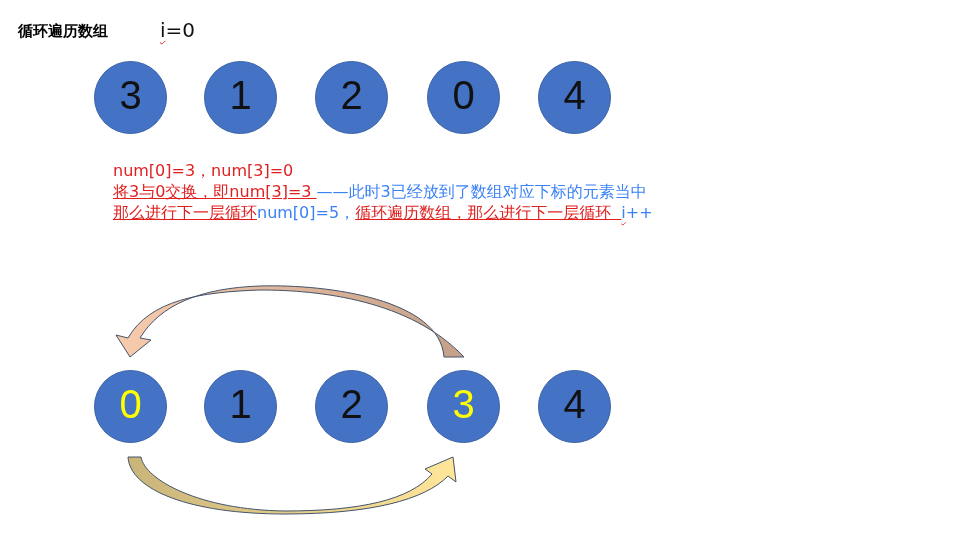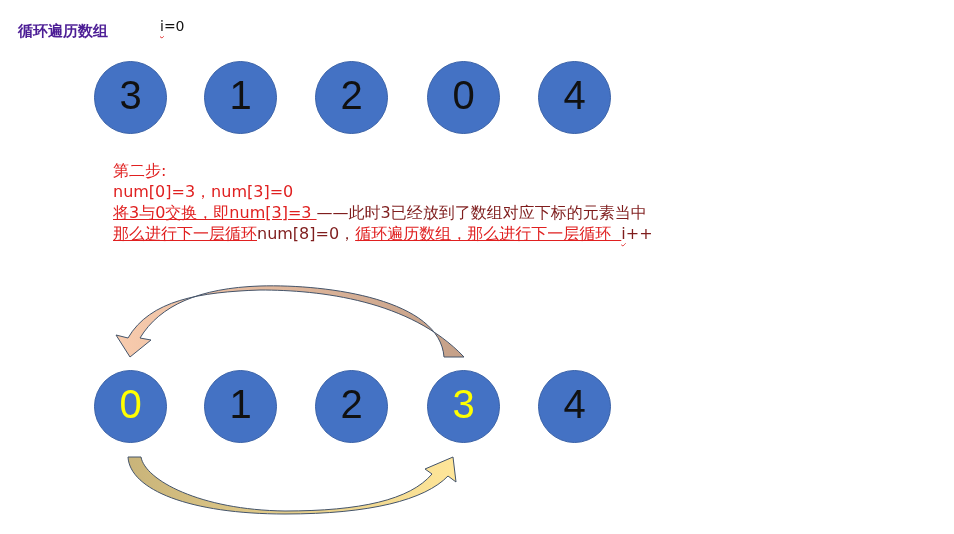--- a/index.html
+++ b/index.html
@@ -1,29 +1,29 @@
 <!DOCTYPE html>
 <html><head>
 <meta charset="utf-8">
 <style>
   html, body { margin: 0; padding: 0; background: #ffffff; }
   body { width: 954px; height: 534px; position: relative; overflow: hidden;
          font-family: "DejaVu Sans", "Liberation Sans", sans-serif; }
-  .title { position: absolute; left: 18px; top: 22px; font-size: 15px; font-weight: bold; color: #4c1d95; font-family: Liberation Serif, serif; }
-  .index-label { position: absolute; left: 160px; top: 18px; font-size: 14px; color: #111; }
+  .title { position: absolute; left: 18px; top: 22px; font-size: 15px; font-weight: bold; color: #000000; font-family: Liberation Serif, serif; }
+  .index-label { position: absolute; left: 160px; top: 18px; font-size: 20px; color: #111; }
   .index-label .squig { text-decoration: underline wavy #e03030; text-decoration-thickness: 1px; text-underline-offset: 3px; }
   .circle { position: absolute; width: 73px; height: 73px; border-radius: 50%;
             background: #4472c4; border: 1px solid #3a62a8; box-sizing: border-box;
             display: flex; align-items: center; justify-content: center;
             font-family: "Liberation Sans", sans-serif; font-size: 40px; color: #111; }
   .circle span { position: relative; top: -2px; }
   .circle.hl { color: #ffff00; }
   .notes { position: absolute; left: 113px; top: 160px; font-size: 16px; line-height: 21px; color: #e02020; }
   .notes .line { white-space: nowrap; }
-  .blue { color: #7f1d1d; margin-top: 8px; }
+  .blue { color: #3b82f6; margin-top: 8px; }
   .red { color: #e02020; text-decoration: underline; }
   .squig2 { text-decoration: underline wavy #e03030; text-decoration-thickness: 1px; text-underline-offset: 3px; }
   svg.arrows { position: absolute; left: 0; top: 0; }
 </style>
 </head>
 <body>
 
 <div class="title">循环遍历数组</div>
 <div class="index-label"><span class="squig">i</span><span>=0</span></div>
 
@@ -37,24 +37,23 @@
     <span>2</span>
   </div>
 <div class="circle" style="left:427px;top:61px">
     <span>0</span>
   </div>
 <div class="circle" style="left:538px;top:61px">
     <span>4</span>
   </div>
 
 <div class="notes">
-  <div class="line">第二步:</div>
   <div class="line">num[0]=3，num[3]=0</div>
   <div class="line"><span class="red">将3与0交换，即num[3]=3 </span><span class="blue">——此时3已经放到了数组对应下标的元素当中</span></div>
-  <div class="line"><span class="red">那么进行下一层循环</span><span class="blue">num[8]=0，</span><span class="red" style="white-space:pre">循环遍历数组，那么进行下一层循环  </span><span class="blue squig2">i</span><span class="blue">++</span></div>
+  <div class="line"><span class="red">那么进行下一层循环</span><span class="blue">num[0]=5，</span><span class="red" style="white-space:pre">循环遍历数组，那么进行下一层循环  </span><span class="blue squig2">i</span><span class="blue">++</span></div>
 </div>
 
 <svg class="arrows" width="954" height="534">
   <defs>
     <linearGradient id="gTop" x1="0" x2="1" y1="0" y2="0">
       <stop offset="0" stop-color="#f8cbad"></stop>
       <stop offset="1" stop-color="#c4a088"></stop>
     </linearGradient>
     <linearGradient id="gBot" x1="0" x2="1" y1="0" y2="0">
       <stop offset="0" stop-color="#c9b47a"></stop>

